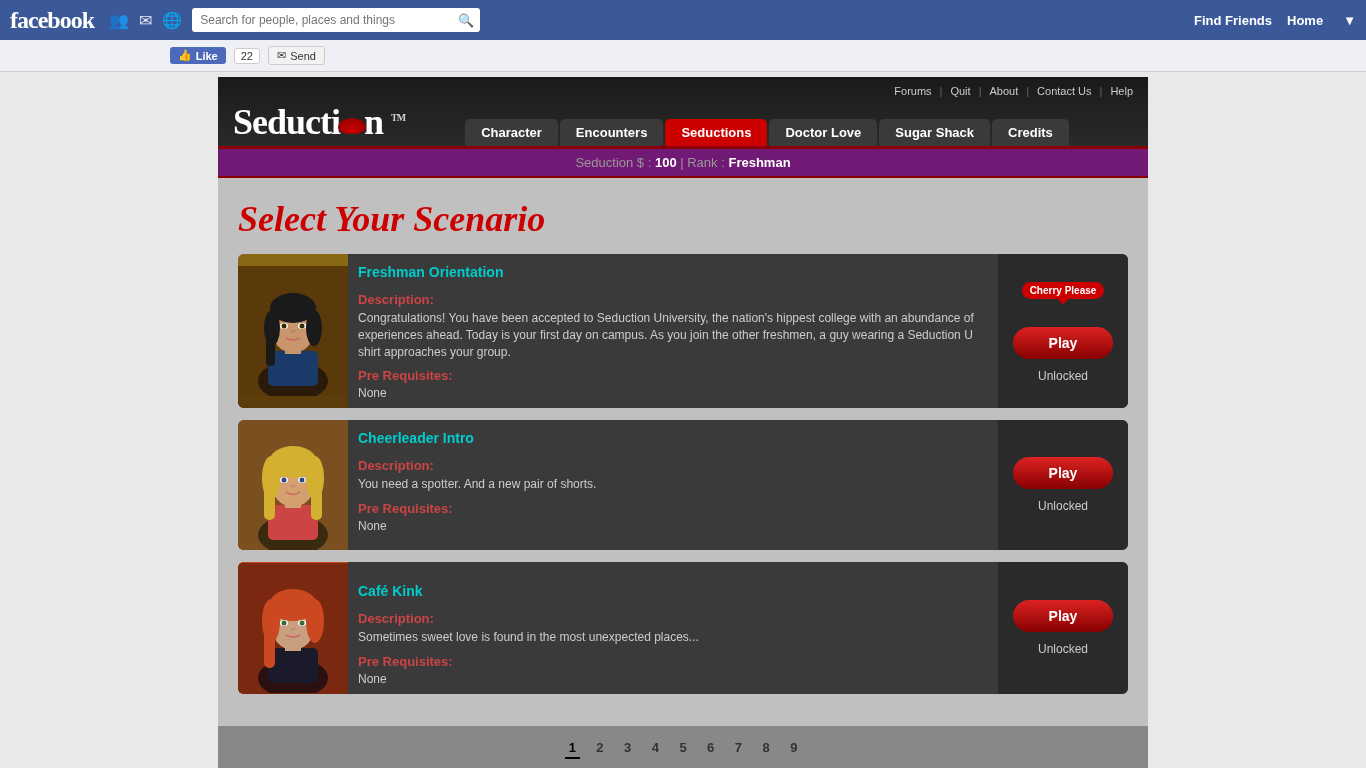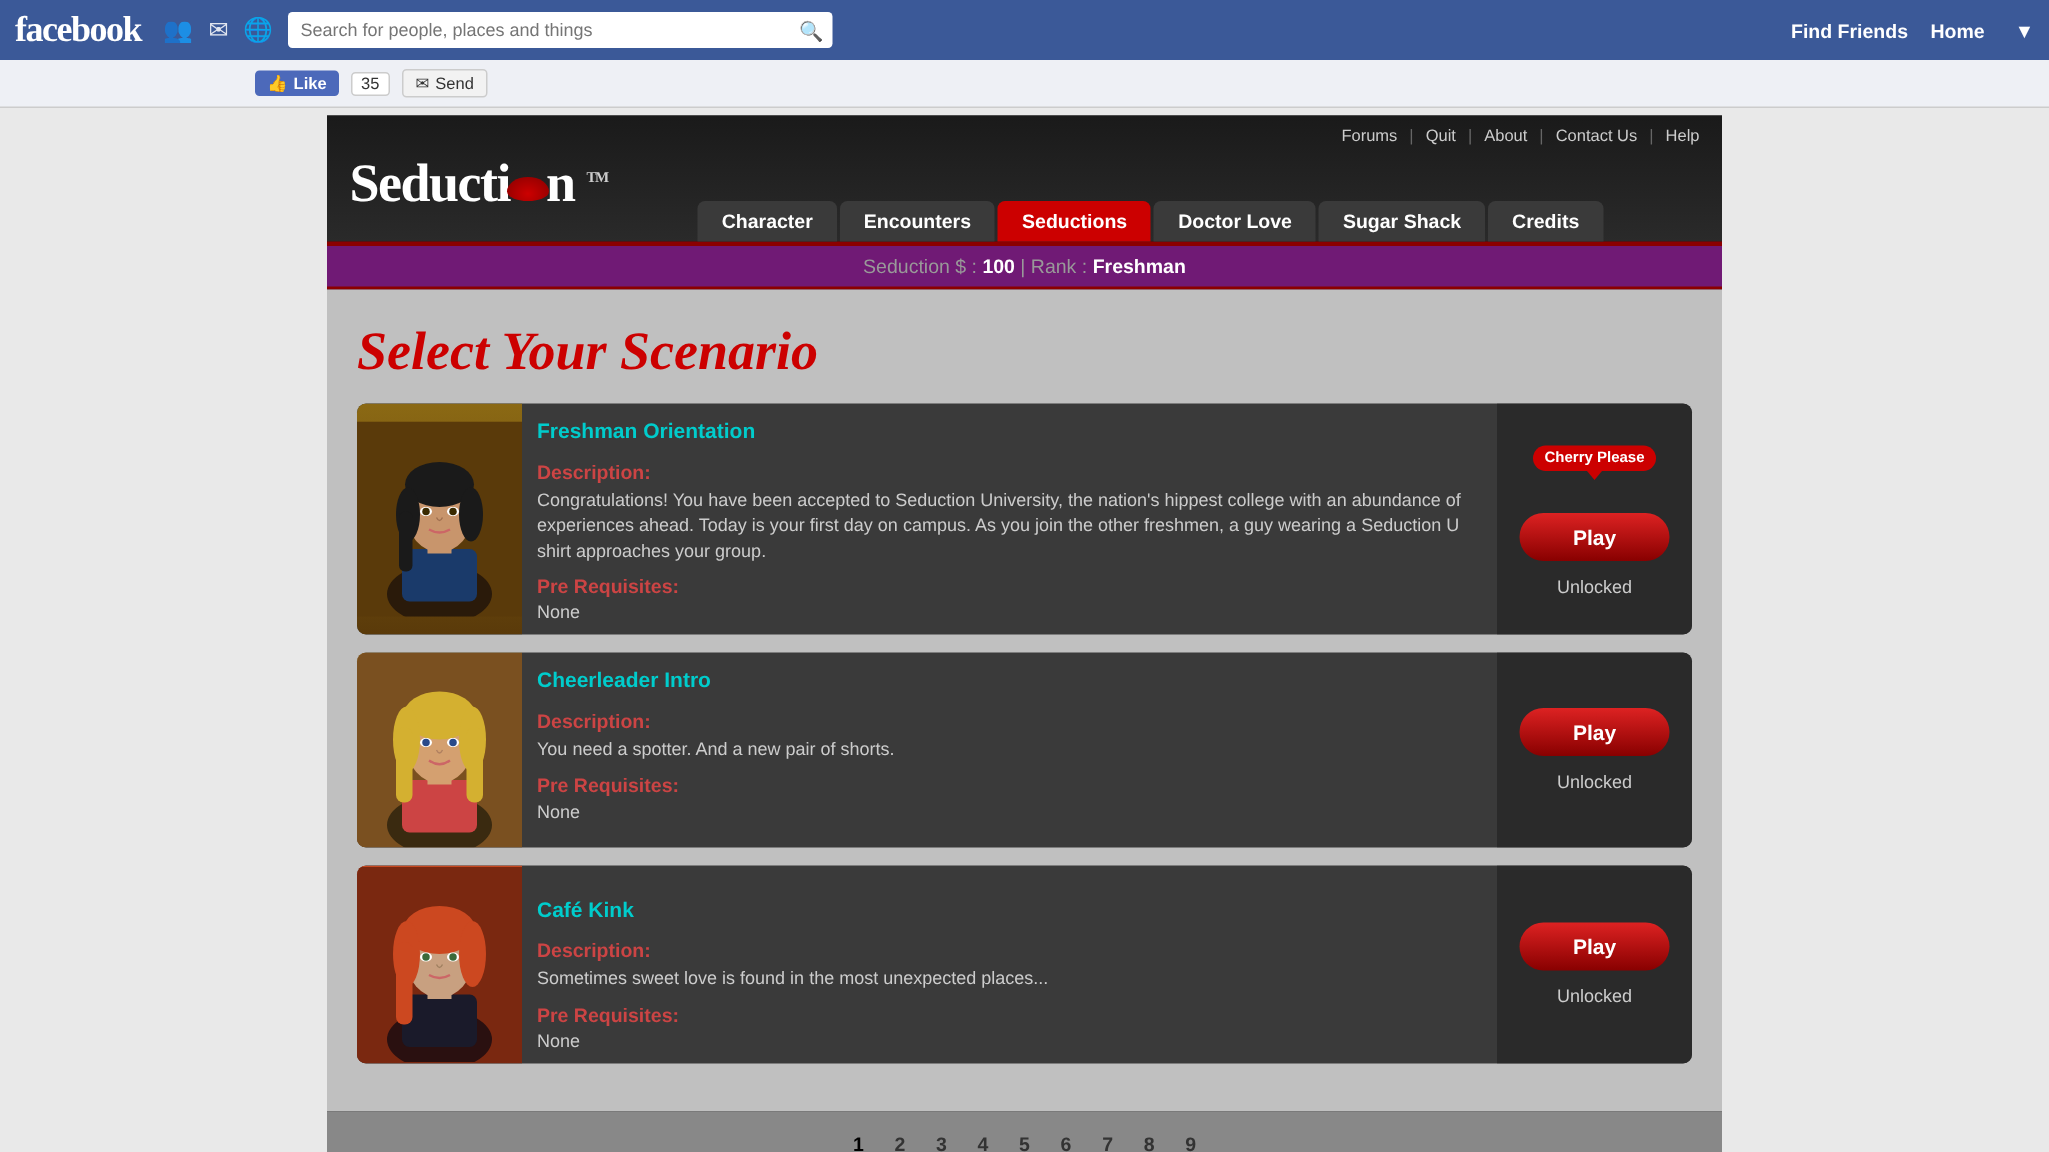--- a/index.html
+++ b/index.html
@@ -32,21 +32,21 @@
       font-size: 16px;
       cursor: pointer;
       opacity: 0.85;
     }
     #fb-search-container {
       position: relative;
       display: flex;
       align-items: center;
     }
     #fb-search {
-      width: 363px;
+      width: 288px;
       height: 24px;
       border-radius: 3px;
       border: none;
       padding: 0 28px 0 8px;
       font-size: 12px;
       color: #555;
     }
     #search-icon-btn {
       position: absolute;
       right: 6px;
@@ -161,21 +161,21 @@
     #header-main {
       display: flex;
       align-items: flex-end;
       gap: 0;
     }
     #logo-area {
       display: flex;
       align-items: center;
       flex: 0 0 auto;
       margin-right: 20px;
-      padding-bottom: 18px;
+      padding-bottom: 3px;
     }
     #logo-text {
       font-size: 36px;
       font-weight: bold;
       font-family: Georgia, serif;
       color: white;
       letter-spacing: -1px;
       position: relative;
     }
     #logo-tm {
@@ -391,21 +391,21 @@
       <span id="home-chevron">▼</span>
     </div>
   </div>
 </div>
 
 <div id="like-bar">
   <button class="like-btn">
     <span>👍</span>
     <span>Like</span>
   </button>
-  <span class="like-count">35</span>
+  <span class="like-count">22</span>
   <button class="send-btn">
     <span>✉</span>
     <span>Send</span>
   </button>
 </div>
 
 <div id="app-container">
 
   <div id="game-header">
     <div id="header-top">

